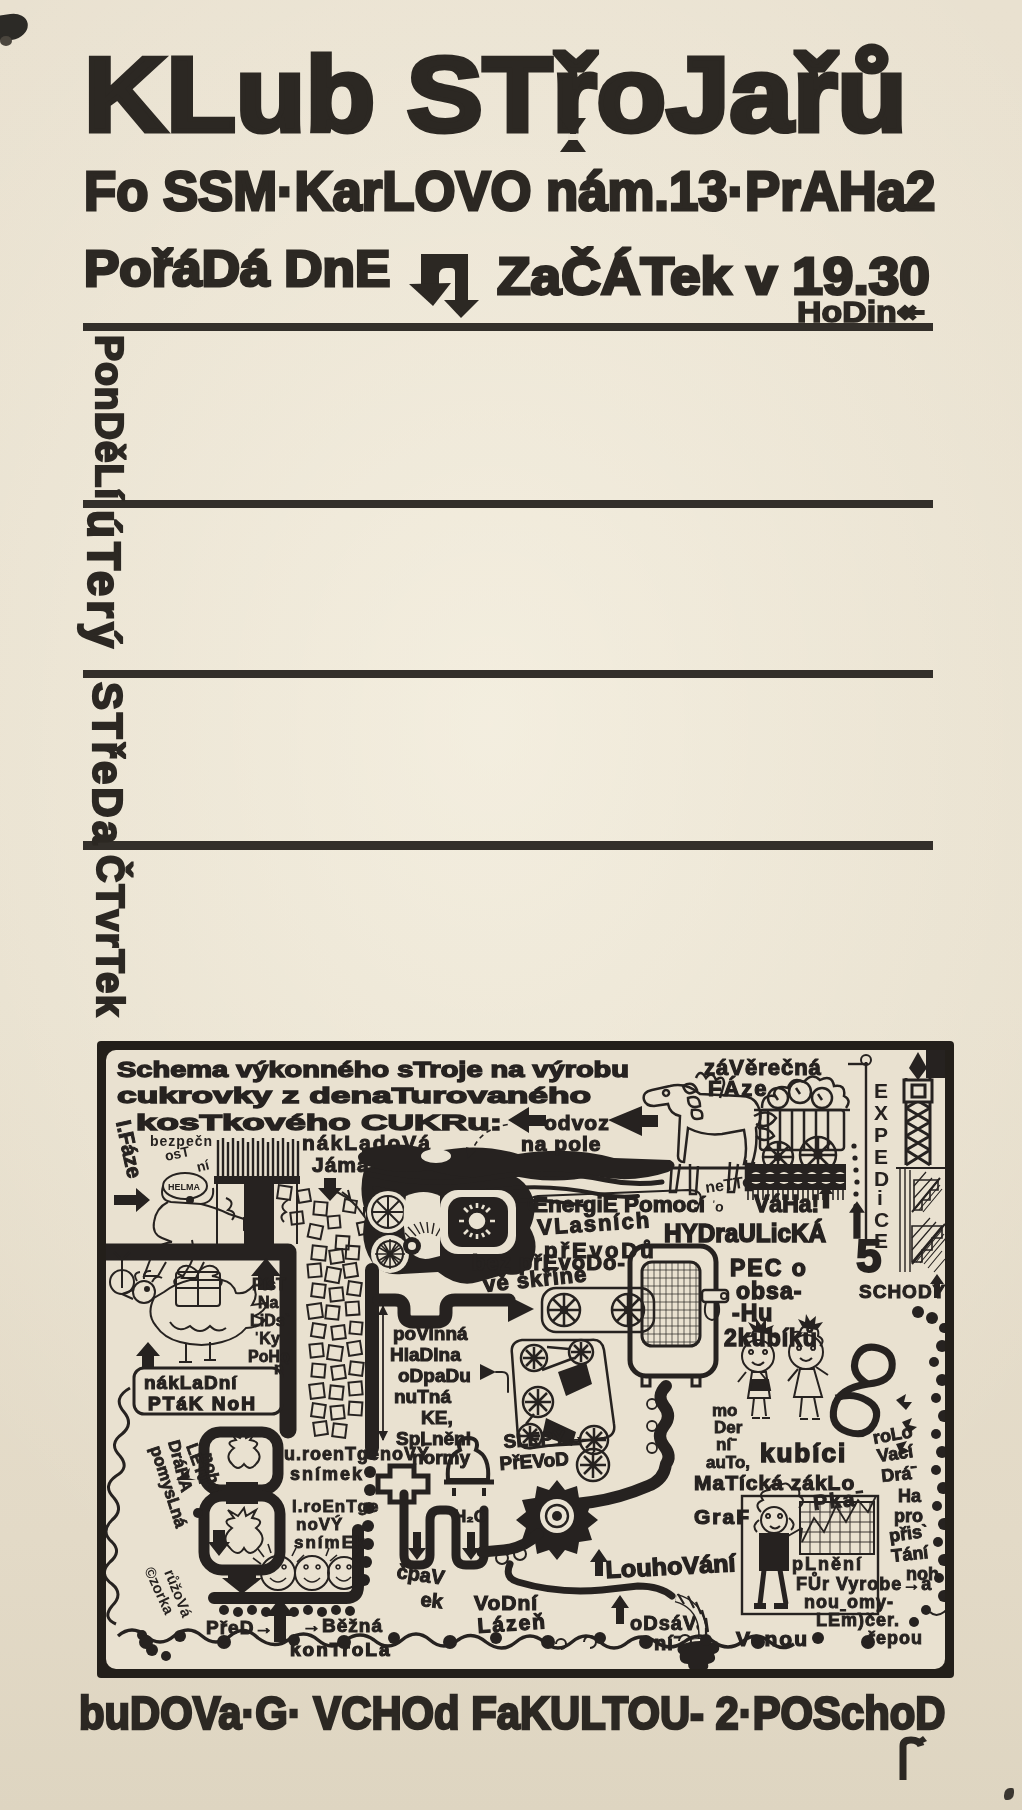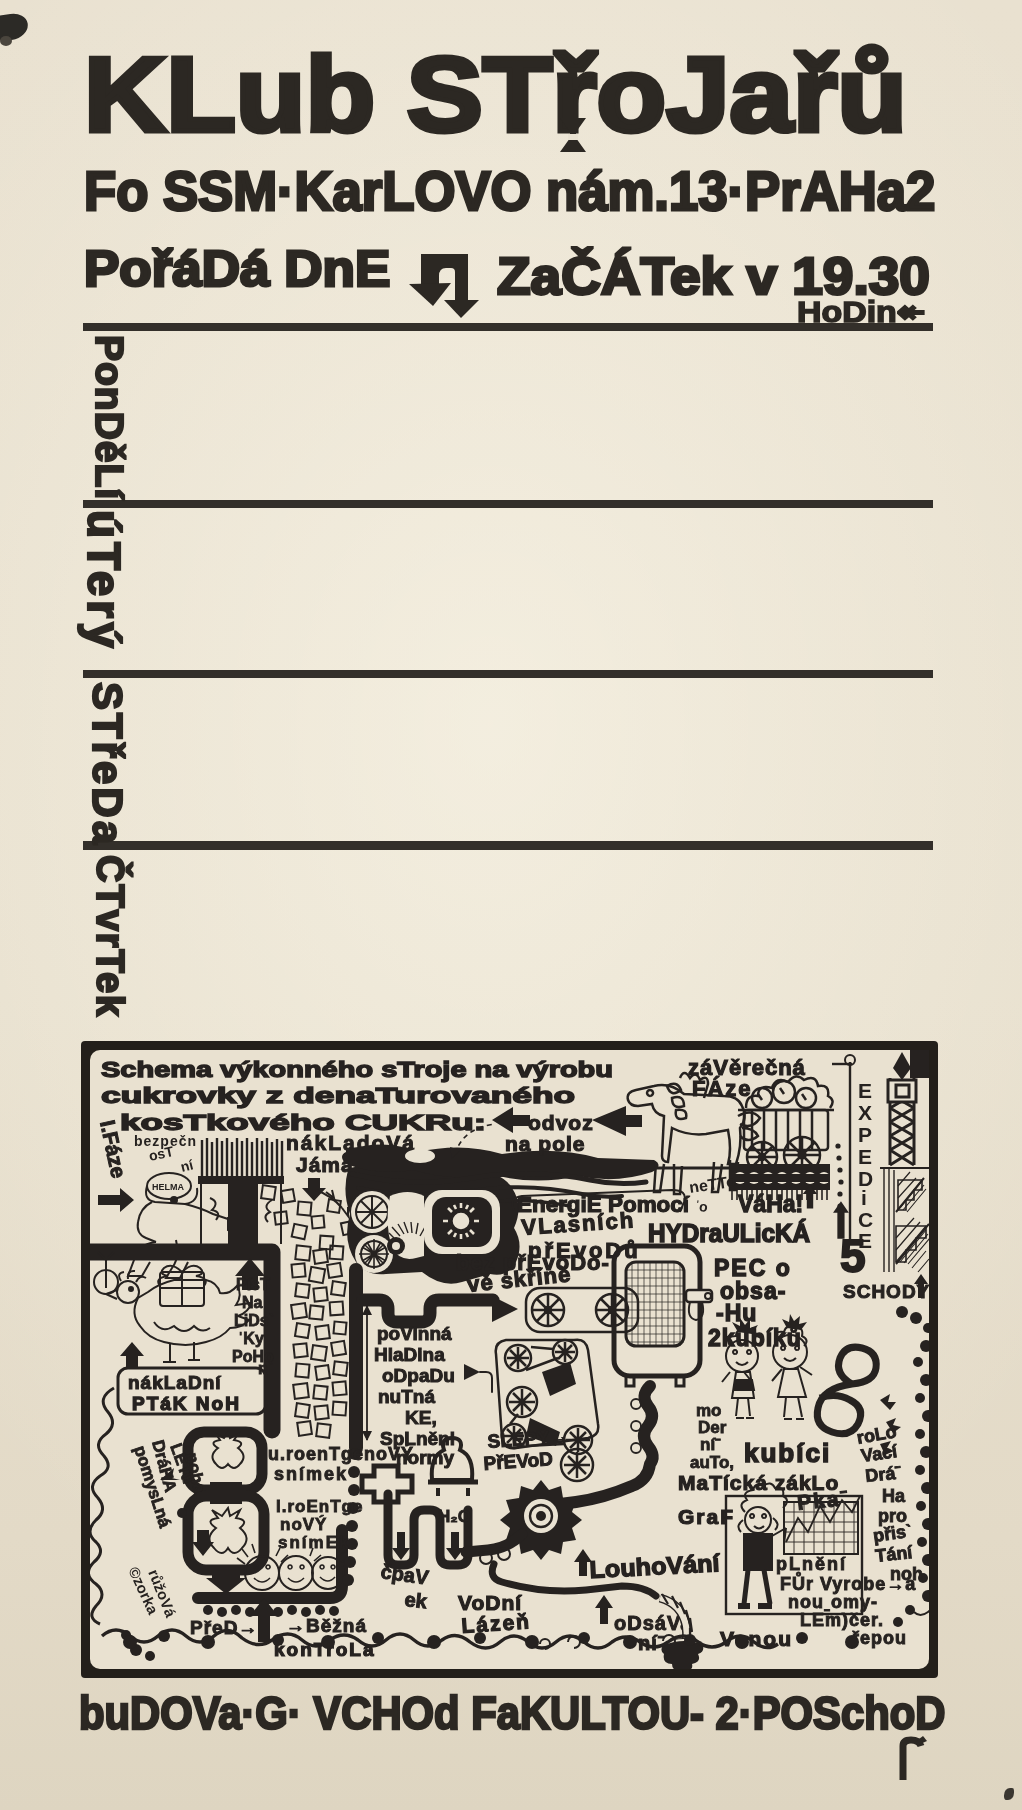--- a/index.html
+++ b/index.html
@@ -47,21 +47,21 @@
 <div class="line" style="top:323px;"></div>
 <div class="line" style="top:500px;"></div>
 <div class="line" style="top:670px;"></div>
 <div class="line" style="top:841px;height:9px;"></div>
 
 <div class="vday" style="left:131px;top:335px;font-size:39px;letter-spacing:1px;-webkit-text-stroke:2.2px #2c2823;">PonDěLí</div>
 <div class="vday" style="left:131px;top:510px;font-size:46px;letter-spacing:4px;-webkit-text-stroke:2.2px #2c2823;">úTerý</div>
 <div class="vday" style="left:131px;top:682px;font-size:42px;letter-spacing:3px;-webkit-text-stroke:2.2px #2c2823;">STřeDa</div>
 <div class="vday" style="left:131px;top:855px;font-size:38px;letter-spacing:2px;-webkit-text-stroke:2.2px #2c2823;">ČTvrTek</div>
 
-<div class="abs" style="left:81px;top:1041px;width:857px;height:637px;background:#231f1a;border-radius:4px;">
+<div class="abs" style="left:97px;top:1041px;width:857px;height:637px;background:#231f1a;border-radius:4px;">
  <div class="abs" style="left:9px;top:9px;width:839px;height:619px;background:#e9e1d0;border-radius:10px;">
  <svg width="839" height="619" viewBox="0 0 839 619" style="position:absolute;left:0;top:0;font-family:'Liberation Sans',sans-serif;">
  <style>
   .tx{fill:#262220;font-weight:bold;}
   .tks{fill:#262220;font-weight:bold;stroke:#262220;paint-order:stroke;}
   .ol{fill:none;stroke:#262220;stroke-width:2.5;}
   .ol2{fill:none;stroke:#262220;stroke-width:2;}
   .pipe{fill:none;stroke:#262220;stroke-linecap:round;stroke-linejoin:round;}
   .blk{fill:#262220;}
  </style>

